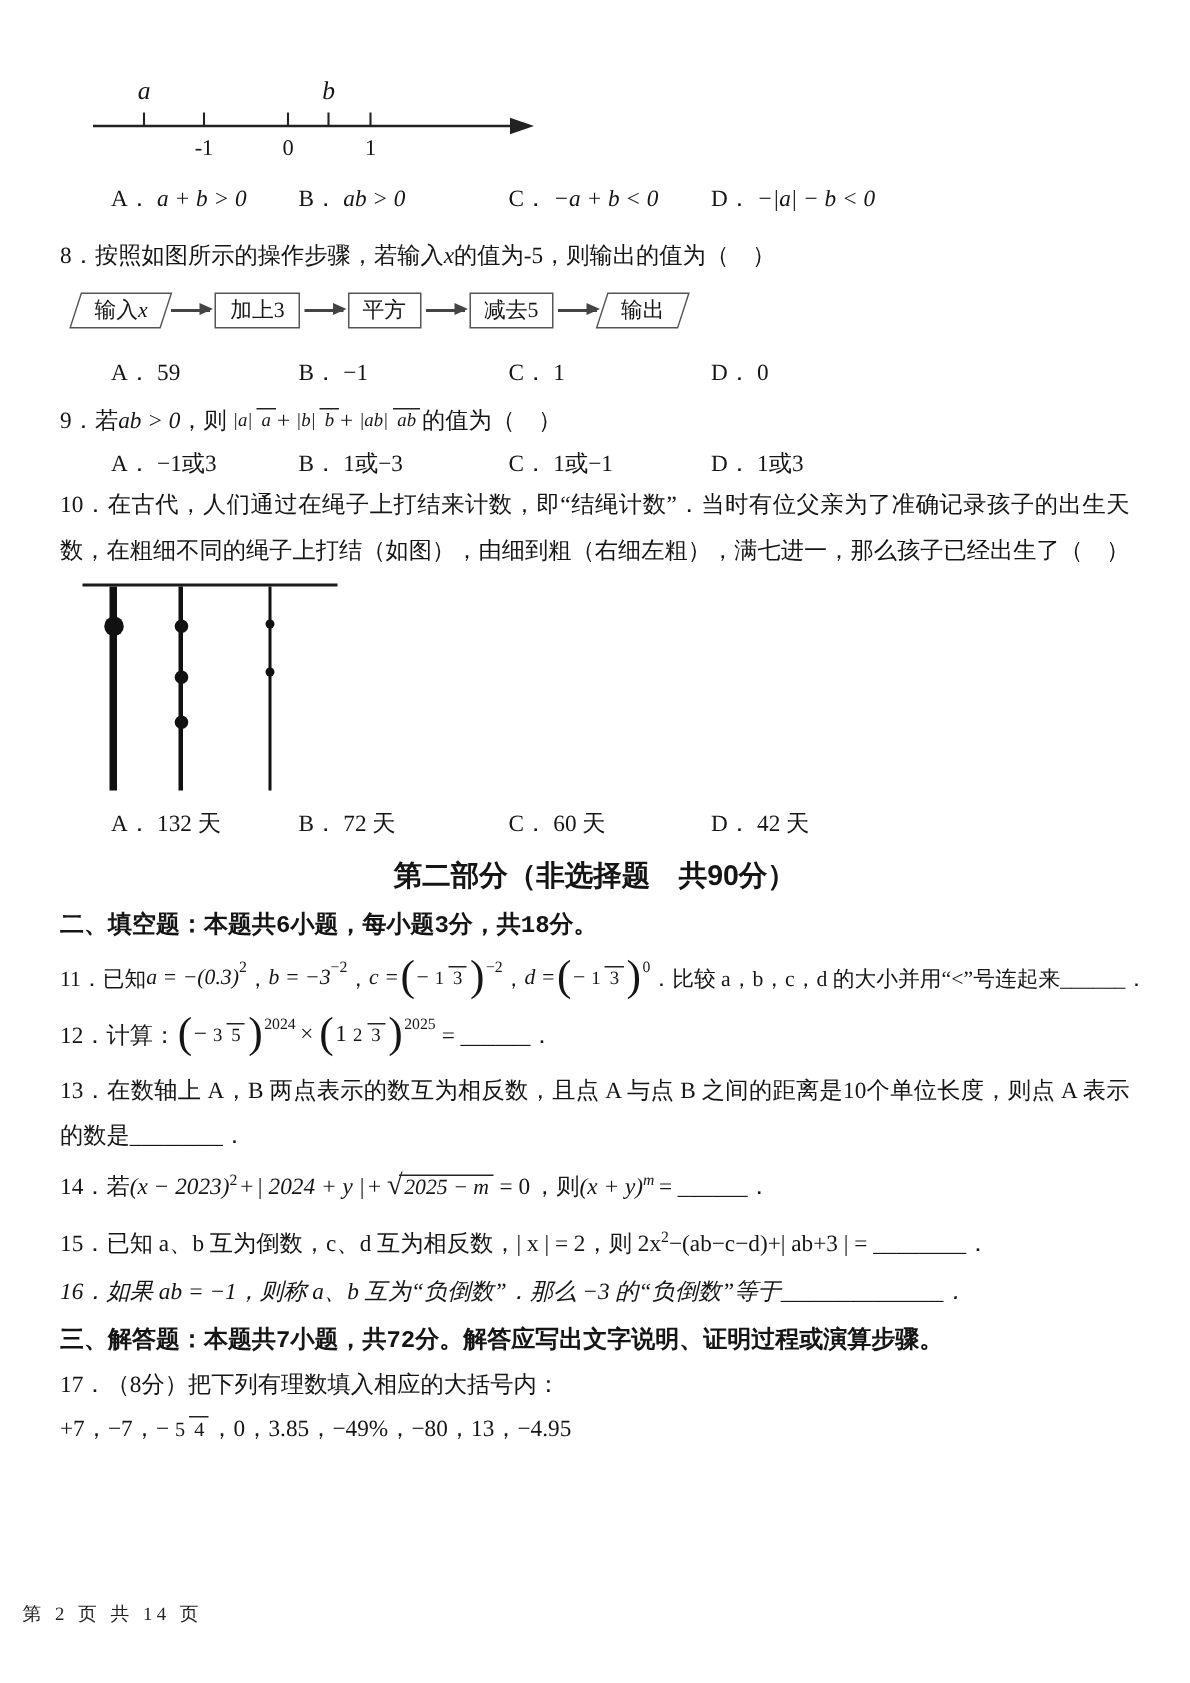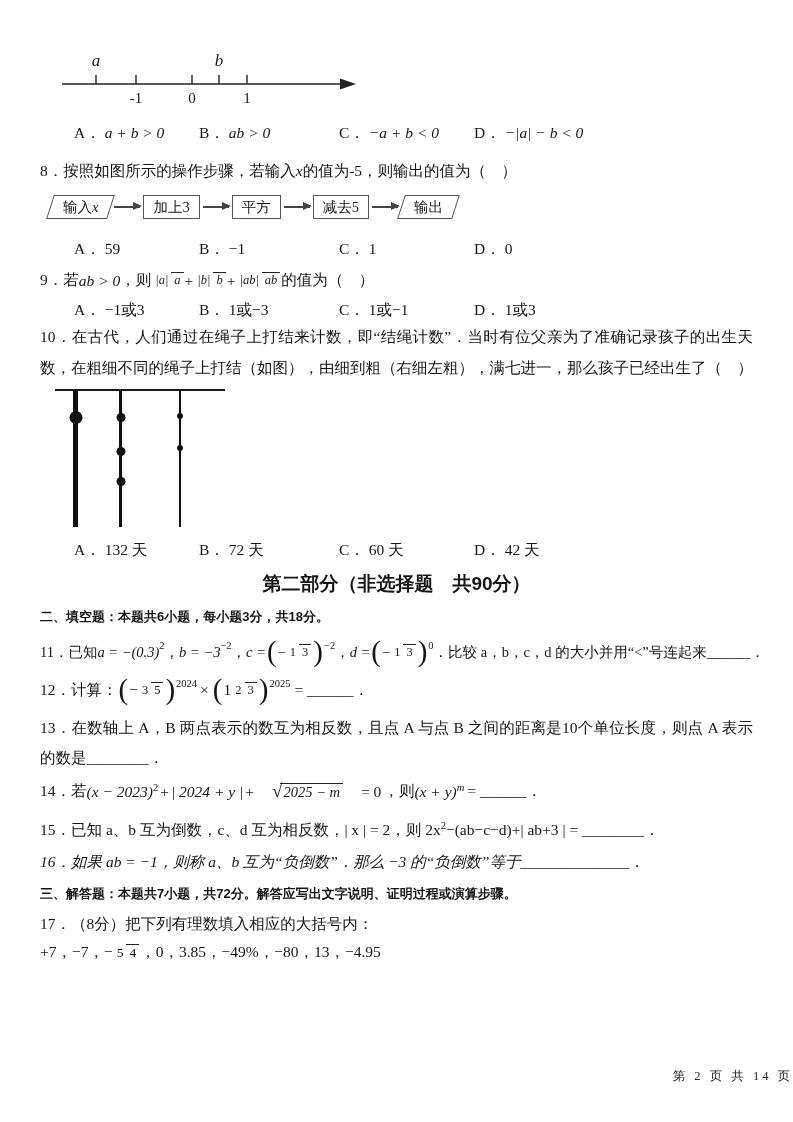--- a/index.html
+++ b/index.html
@@ -32,45 +32,45 @@
                  border-top:4.5px solid transparent;border-bottom:4.5px solid transparent;}
 
   
   .mathline{display:flex;align-items:center;margin-top:10px;white-space:nowrap;}
   .mathline > span{display:inline-block;}
   .frac{display:inline-flex;flex-direction:column;align-items:center;font-size:12.5px;line-height:1.2;margin:0 1px;}
   .frac .den{border-top:1px solid #222;padding:0 3px;}
   .frac .num{padding:0 3px;}
   .bigp{font-size:29px;font-weight:400;line-height:0.9;margin:0 1px;transform:translateY(-1px);}
   .exp{font-size:10.5px;align-self:flex-start;margin-top:0px;line-height:1.4;}
-  .sqrt{display:inline-flex;align-items:flex-start;margin:0 16px;}
+  .sqrt{display:inline-flex;align-items:flex-start;margin:0 2px;}
   .rad{font-size:19px;line-height:16px;margin-right:-2px;}
   .sqrt-body{border-top:1.2px solid #222;padding:0 3px;font-size:14.5px;line-height:18px;}
 
   
   .para{margin-top:0;line-height:31px;text-align:justify;}
   .para13{margin-top:10px;line-height:30px;text-align:justify;}
 
   
   .rope-fig{position:relative;margin:6px 0 0 15px;width:170px;height:142px;}
   .rope-bar{position:absolute;top:0;left:0;width:170px;height:2px;background:#1a1a1a;}
   .rope{position:absolute;top:2px;background:#111;}
   .rope.r1{left:18px;width:5px;height:136px;}
   .rope.r2{left:64px;width:3px;height:136px;}
   .rope.r3{left:124px;width:2px;height:136px;}
   .knot{position:absolute;border-radius:50%;background:#111;transform:translateX(-50%);}
 
   
   .hd-center{font-weight:700;text-align:center;font-size:19px;margin-top:10px;
              font-family:"Liberation Sans","DejaVu Sans",sans-serif;}
-  .hd-sub{font-weight:700;font-size:13px;margin-top:8px;line-height:24px;
-          font-family:Liberation Sans, sans-serif;}
+  .hd-sub{font-weight:700;font-size:16px;margin-top:8px;line-height:24px;
+          font-family:Liberation Mono, monospace;}
 
   .q-line{margin-top:12px;line-height:24px;}
-  .footer{position:absolute;left:16px;right:0;top:1068px;text-align:right;font-size:12.5px;letter-spacing:3px;color:#222;padding-left:15px;}
+  .footer{position:absolute;left:0;right:0;top:1068px;text-align:left;font-size:12.5px;letter-spacing:3px;color:#222;padding-left:15px;}
 </style>
 </head>
 <body>
 
 <div class="page">
   <div class="content">
 
     <svg class="numberline" width="310" height="64" viewBox="0 0 310 64">
       <line x1="8" y1="38" x2="288" y2="38" stroke="#222" stroke-width="1.6"></line>
       <polygon points="286,32.5 302,38 286,43.5" fill="#222"></polygon>

